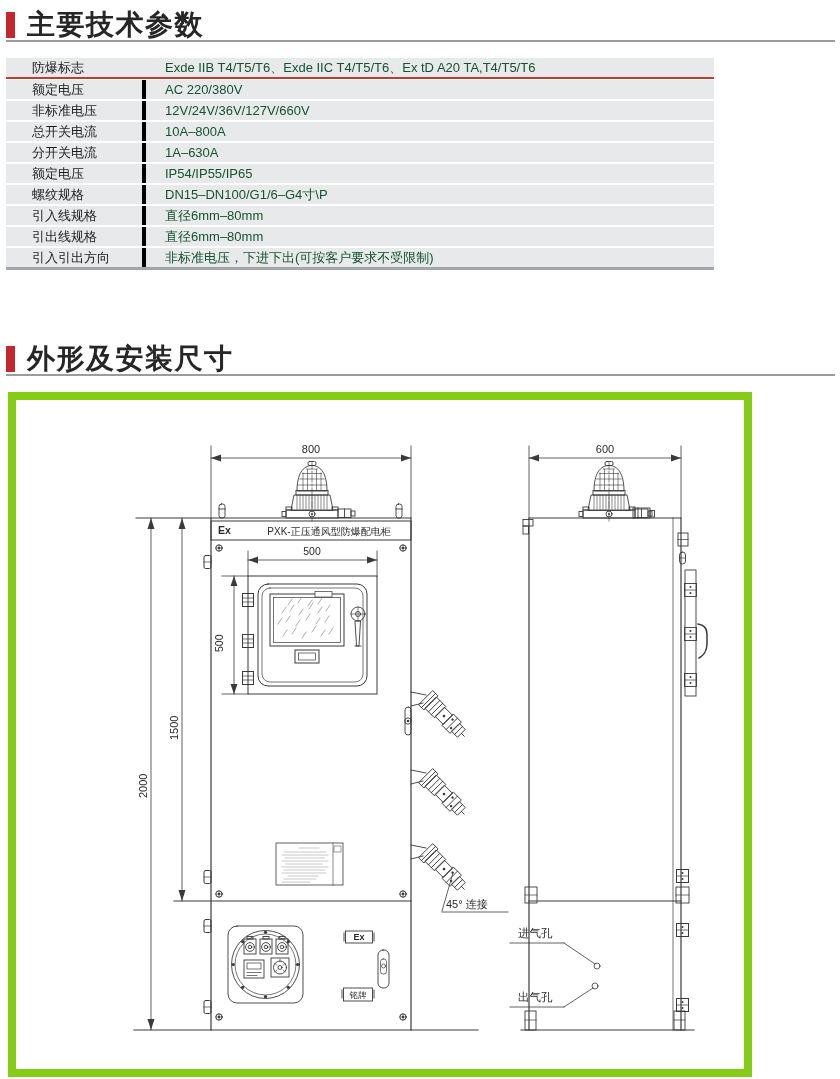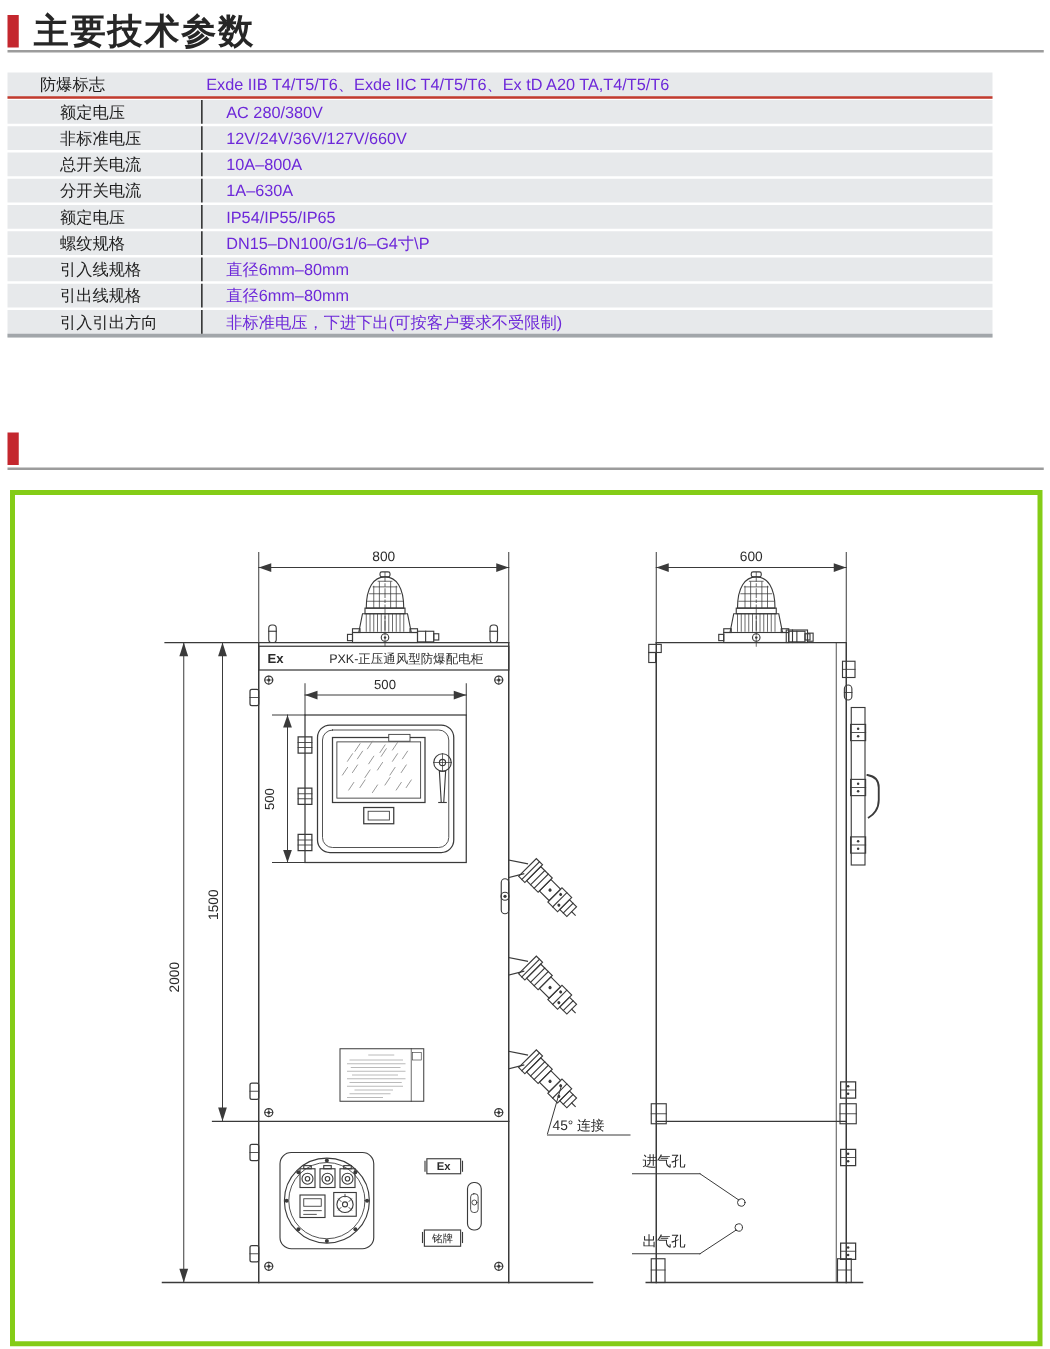--- a/index.html
+++ b/index.html
@@ -9,29 +9,29 @@
     color:#1d1d1d;overflow:hidden;
   }
   .sec{margin:0 5px 0 6px;}
   .sec1{padding-top:12px;}
   .sec2{margin-top:76px;}
   .sec-head{display:flex;align-items:center;height:26px;}
   .sec-bar{width:9px;height:26px;background:#c4272e;flex:0 0 9px;}
   .sec-title{font-size:28px;font-weight:bold;color:#262626;letter-spacing:1.5px;margin:0 0 0 12px;}
   .sec-rule{height:2px;background:#9c9c9c;margin-top:2px;}
 
-  .spec-table{margin:16px 6px 0 6px;width:788px;}
+  .spec-table{margin:16px 6px 0 6px;width:708px;}
   .row{display:flex;height:19px;line-height:19px;background:#e7e9eb;margin-bottom:2px;font-size:13px;}
   .row.first{margin-bottom:1px;border-bottom:2px solid #c23b2e;}
   .row.last{margin-bottom:0;border-bottom:3px solid #a2a6aa;align-items:flex-end;}
   .cell-l{flex:0 0 140px;width:140px;padding-left:26px;box-sizing:border-box;color:#1d1d1d;}
-  .row:not(.first) .cell-l{border-right:1px solid #000000;margin-left:16px;}
-  .cell-v{flex:1;padding-left:19px;color:#6d28d9;white-space:nowrap;overflow:hidden;}
-
-  .draw-box{margin:16px 13px 0 8px;width:826px;height:685px;border:4px solid #84cc16;box-sizing:border-box;background:#fff;}
+  .row:not(.first) .cell-l{border-right:4px solid #000000;}
+  .cell-v{flex:1;padding-left:19px;color:#14532d;white-space:nowrap;overflow:hidden;}
+
+  .draw-box{margin:16px 13px 0 8px;width:744px;height:685px;border:8px solid #84cc16;box-sizing:border-box;background:#fff;}
   .draw-box svg{display:block;}
   svg text{fill:#2b2b2b;stroke:none;font-family:"Liberation Sans","DejaVu Sans",sans-serif;}
 </style>
 </head>
 <body>
 
 <div class="sec sec1">
   <div class="sec-head">
     <div class="sec-bar"></div>
     <h2 class="sec-title">主要技术参数</h2>
@@ -39,21 +39,21 @@
   <div class="sec-rule"></div>
 </div>
 
 <div class="spec-table">
   <div class="row first">
     <span class="cell-l">防爆标志</span>
     <span class="cell-v">Exde IIB T4/T5/T6、Exde IIC T4/T5/T6、Ex tD  A20 TA,T4/T5/T6</span>
   </div>
   <div class="row">
     <span class="cell-l">额定电压</span>
-    <span class="cell-v">AC 280/380V</span>
+    <span class="cell-v">AC 220/380V</span>
   </div>
   <div class="row">
     <span class="cell-l">非标准电压</span>
     <span class="cell-v">12V/24V/36V/127V/660V</span>
   </div>
   <div class="row">
     <span class="cell-l">总开关电流</span>
     <span class="cell-v">10A–800A</span>
   </div>
   <div class="row">
@@ -78,20 +78,21 @@
   </div>
   <div class="row last">
     <span class="cell-l">引入引出方向</span>
     <span class="cell-v">非标准电压，下进下出(可按客户要求不受限制)</span>
   </div>
 </div>
 
 <div class="sec sec2">
   <div class="sec-head">
     <div class="sec-bar"></div>
+    <h2 class="sec-title">外形及安装尺寸</h2>
   </div>
   <div class="sec-rule"></div>
 </div>
 
 <div class="draw-box">
 <svg viewBox="0 0 822 681" width="822" height="681" stroke="#3a3a3a" fill="none" stroke-width="1" stroke-linecap="square">
 
   <defs>
     <g id="screw">
       <circle r="3.2"></circle>

